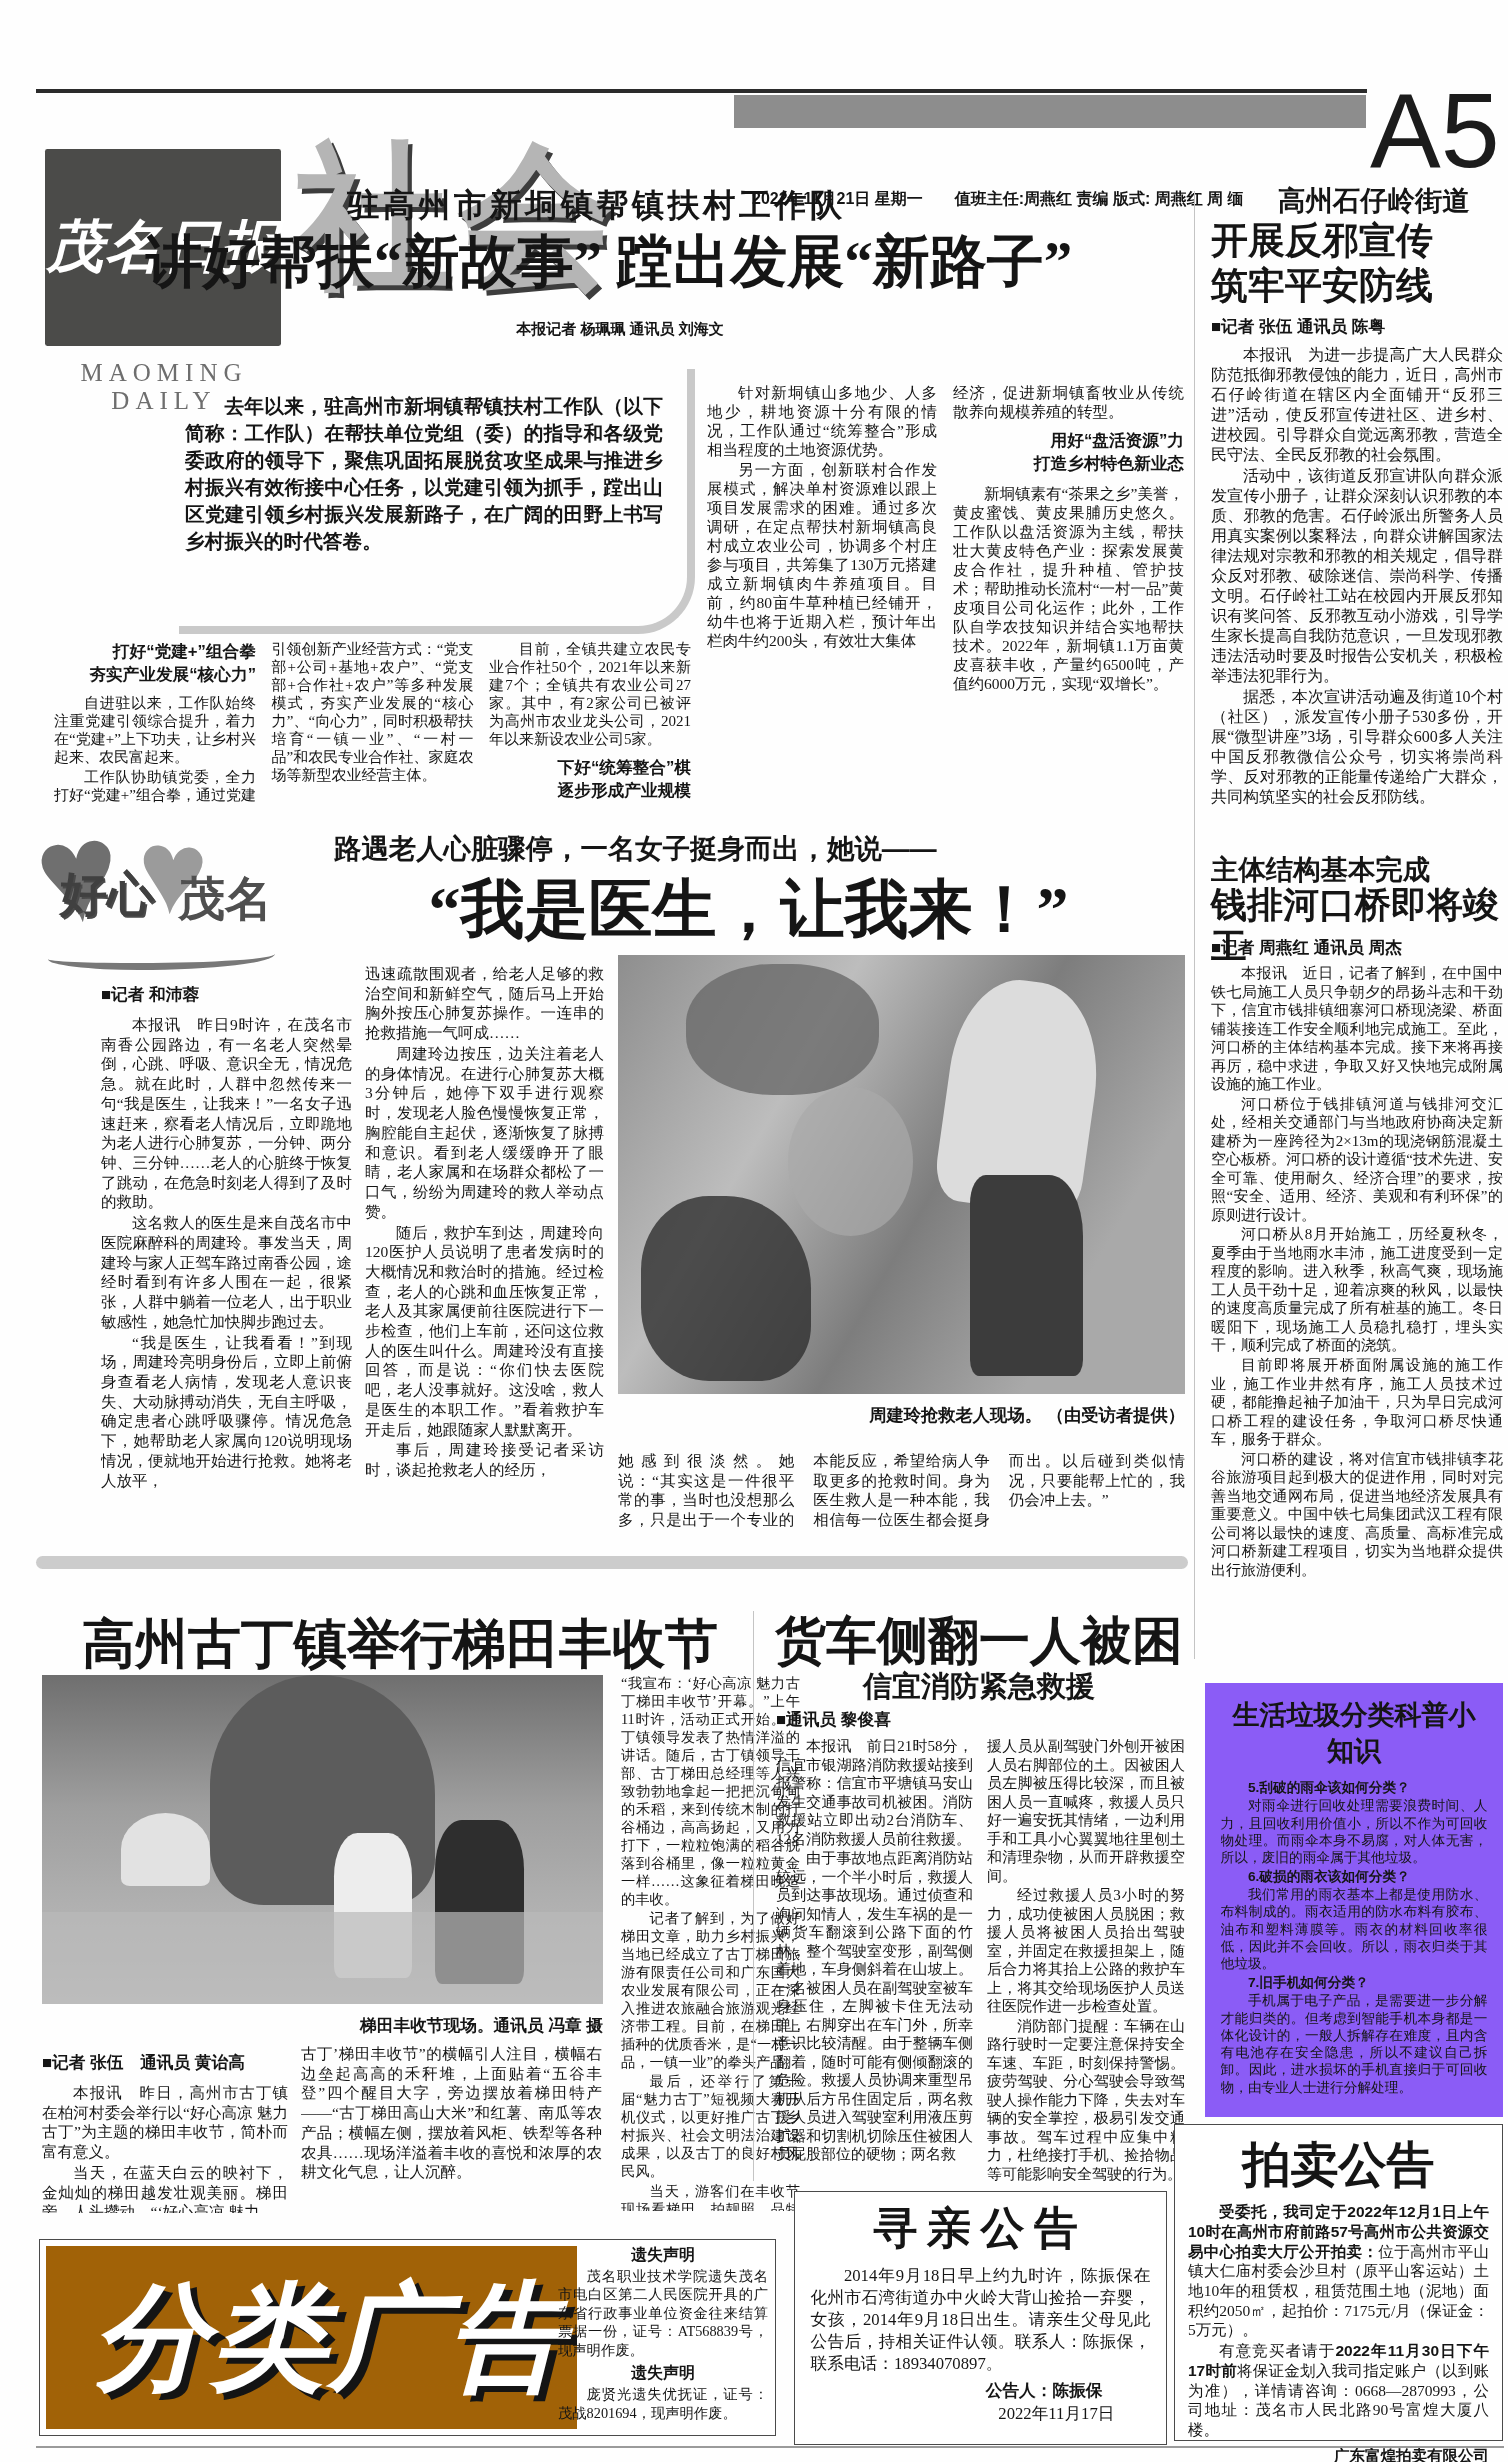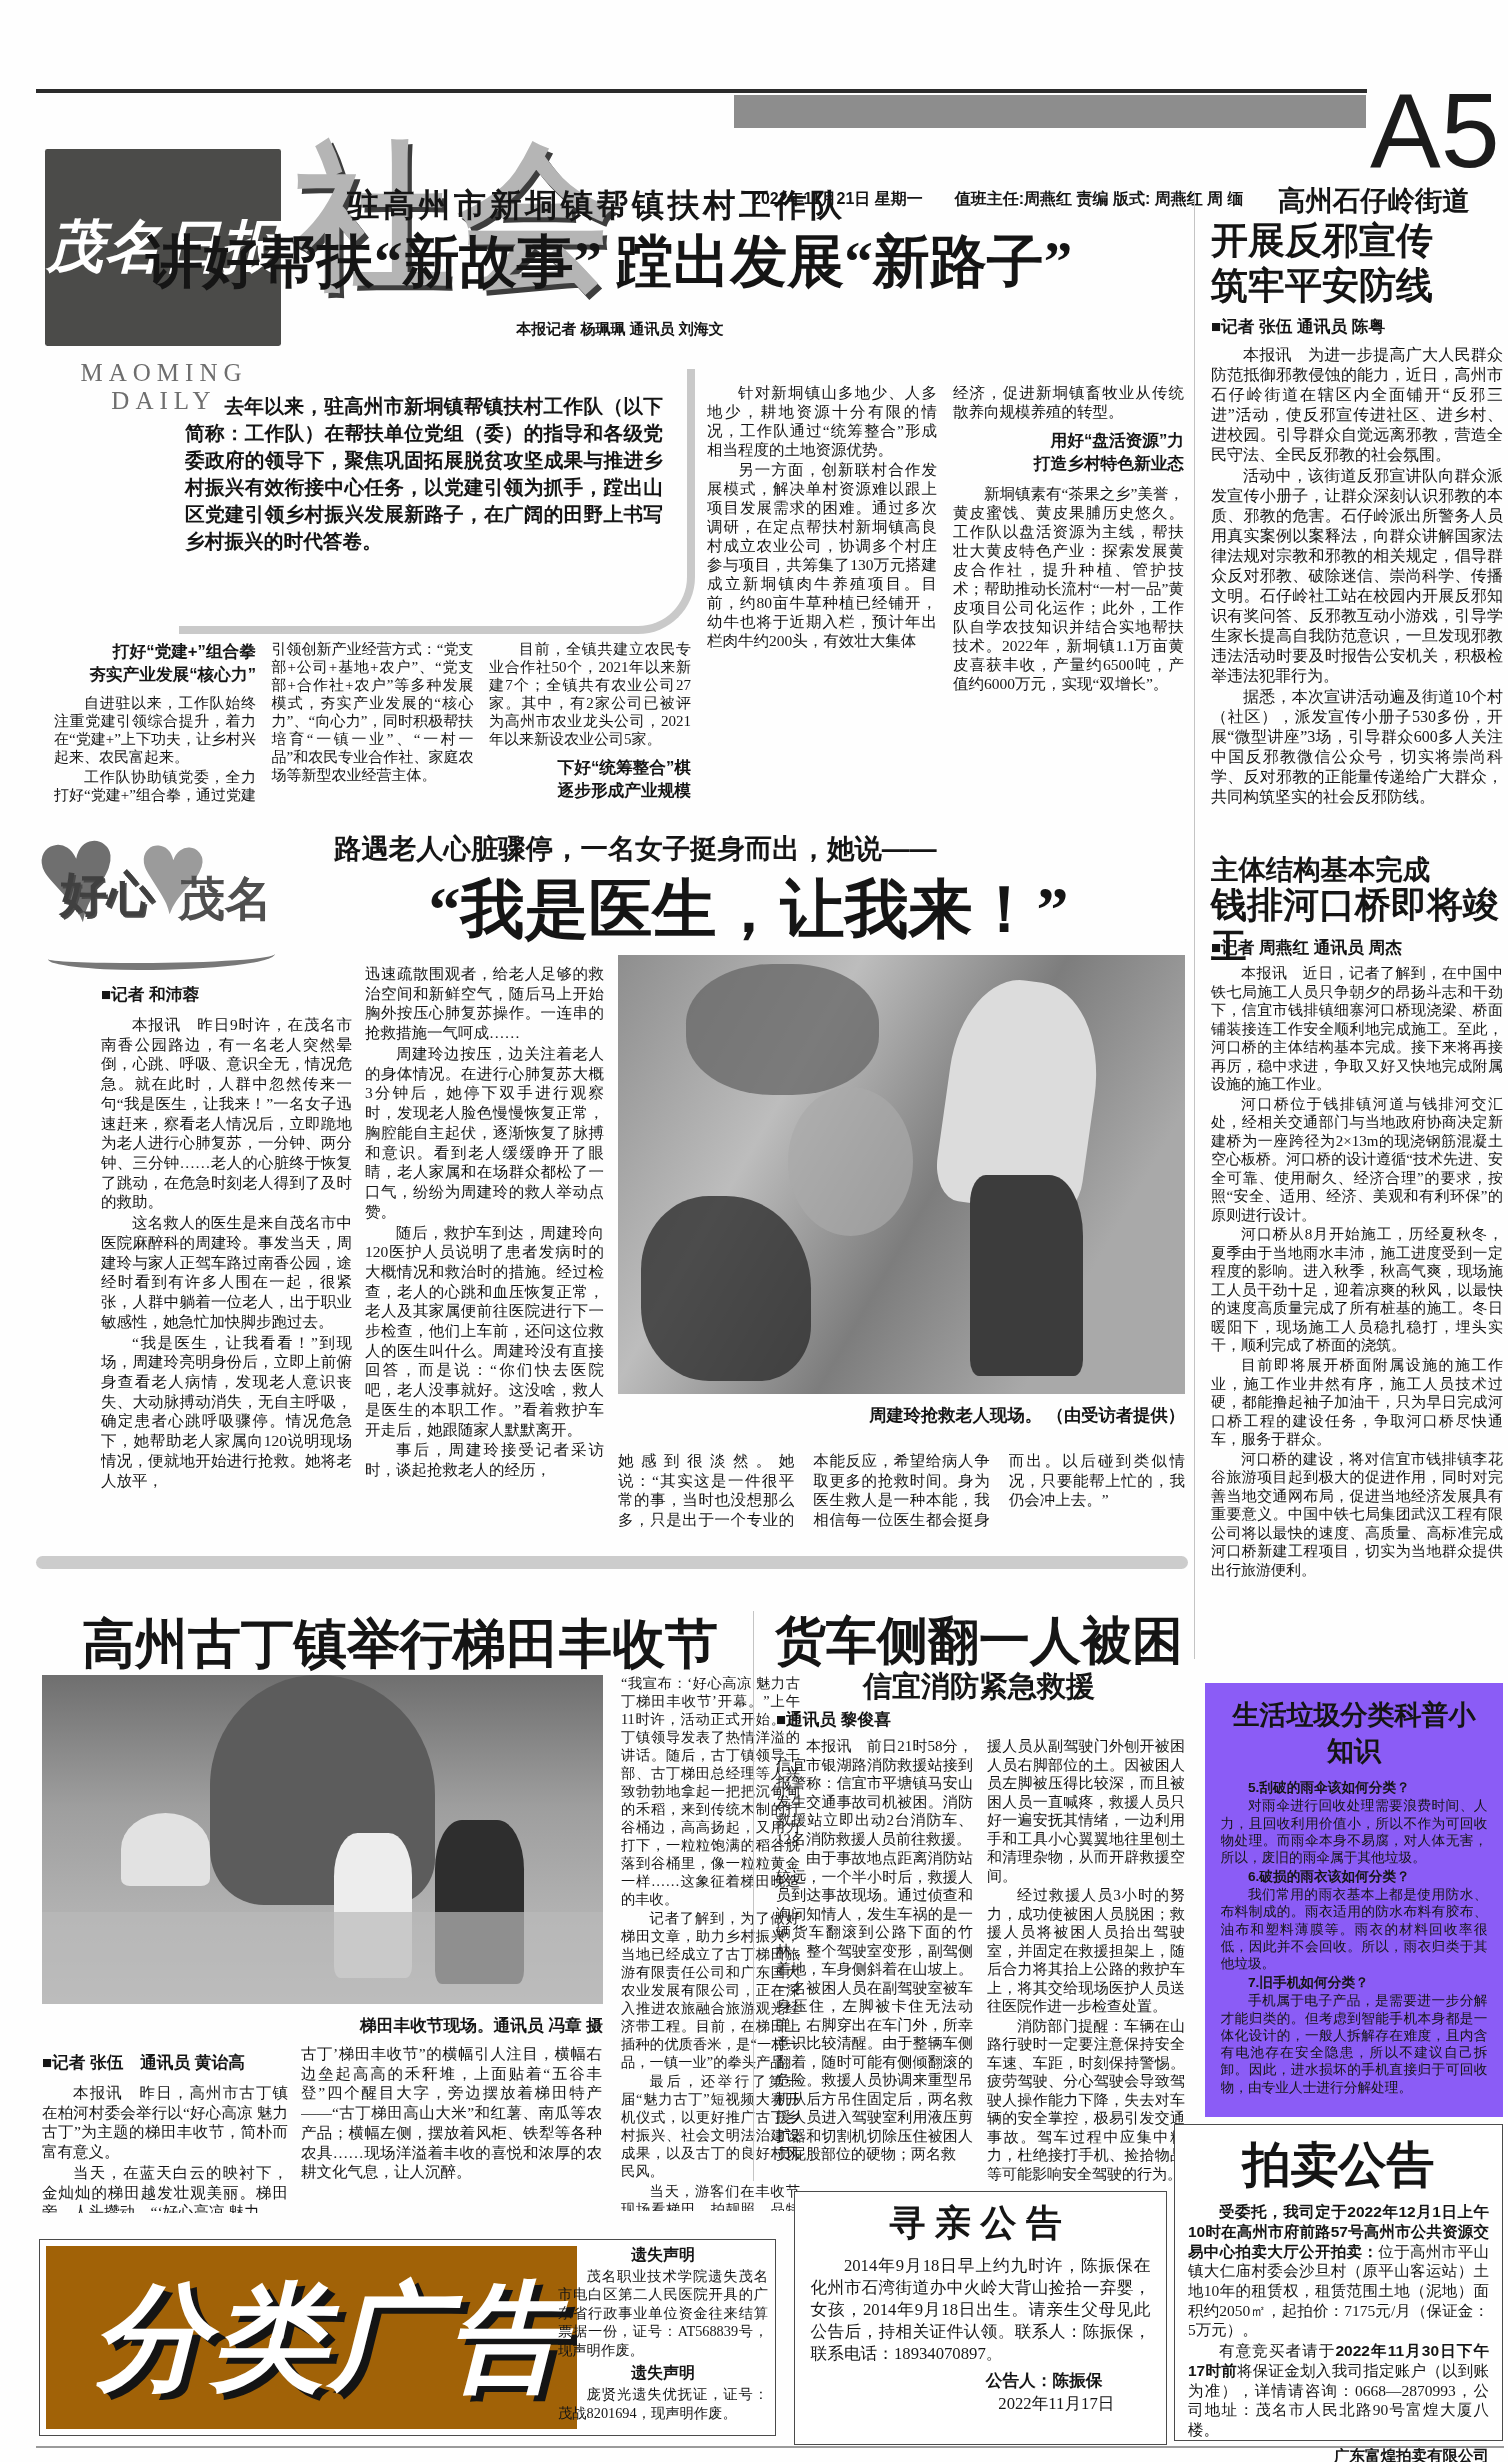--- a/index.html
+++ b/index.html
@@ -194,21 +194,21 @@
 <div class="abs boxed" style="left:1174px;top:2124px;width:329px;height:317px;box-sizing:border-box;padding:8.4px 13px;">
   <div class="serif" style="font-size:48px;font-weight:bold;text-align:center;margin-bottom:4.8px;">拍卖公告</div>
   <div style="font-size:15.5px;line-height:19.7px;text-align:justify;">
     <p><span class="sans" style="font-weight:bold;">受委托，我司定于2022年12月1日上午10时在高州市府前路57号高州市公共资源交易中心拍卖大厅公开拍卖：</span><span>位于高州市平山镇大仁庙村委会沙旦村（原平山客运站）土地10年的租赁权，租赁范围土地（泥地）面积约2050㎡，起拍价：7175元/月（保证金：5万元）。</span></p>
     <p><span>有意竞买者请于</span><span class="sans" style="font-weight:bold;">2022年11月30日下午17时前</span><span>将保证金划入我司指定账户（以到账为准），详情请咨询：0668—2870993，公司地址：茂名市人民北路90号富煌大厦八楼。</span></p>
     <p class="sans" style="font-weight:bold;text-align:right;text-indent:0;margin-top:6px;">广东富煌拍卖有限公司</p>
   </div>
 </div>
 
 <div class="abs boxed" style="left:794px;top:2191px;width:373px;height:254px;box-sizing:border-box;padding:7.2px 15.5px;">
-  <div class="serif" style="font-size:36px;font-weight:bold;text-align:center;letter-spacing:9.5px;margin-bottom:7.2px;">寻亲公告</div>
+  <div class="serif" style="font-size:44px;font-weight:bold;text-align:center;letter-spacing:9.5px;margin-bottom:7.2px;">寻亲公告</div>
   <div style="font-size:16.7px;line-height:22px;">
     <p>2014年9月18日早上约九时许，陈振保在化州市石湾街道办中火岭大背山捡拾一弃婴，女孩，2014年9月18日出生。请亲生父母见此公告后，持相关证件认领。联系人：陈振保，联系电话：18934070897。</p>
     <p class="sans" style="font-weight:bold;text-align:right;text-indent:0;padding-right:48px;margin-top:4.8px;">公告人：陈振保</p>
     <p style="text-align:right;text-indent:0;padding-right:36px;">2022年11月17日</p>
   </div>
 </div>
 
 <div class="abs boxed" style="left:39px;top:2239px;width:737px;height:197px;box-sizing:border-box;">
   <div class="abs sans" style="left:6px;top:6px;width:495px;height:183px;background:#a16207;display:flex;align-items:center;justify-content:center;overflow:hidden;padding-left:36px;">
     <span style="font-size:116px;font-weight:900;font-style:italic;color:#ffffff;letter-spacing:2.4px;text-shadow:7.2px 6px 0 #141414;white-space:nowrap;">分类广告</span>

